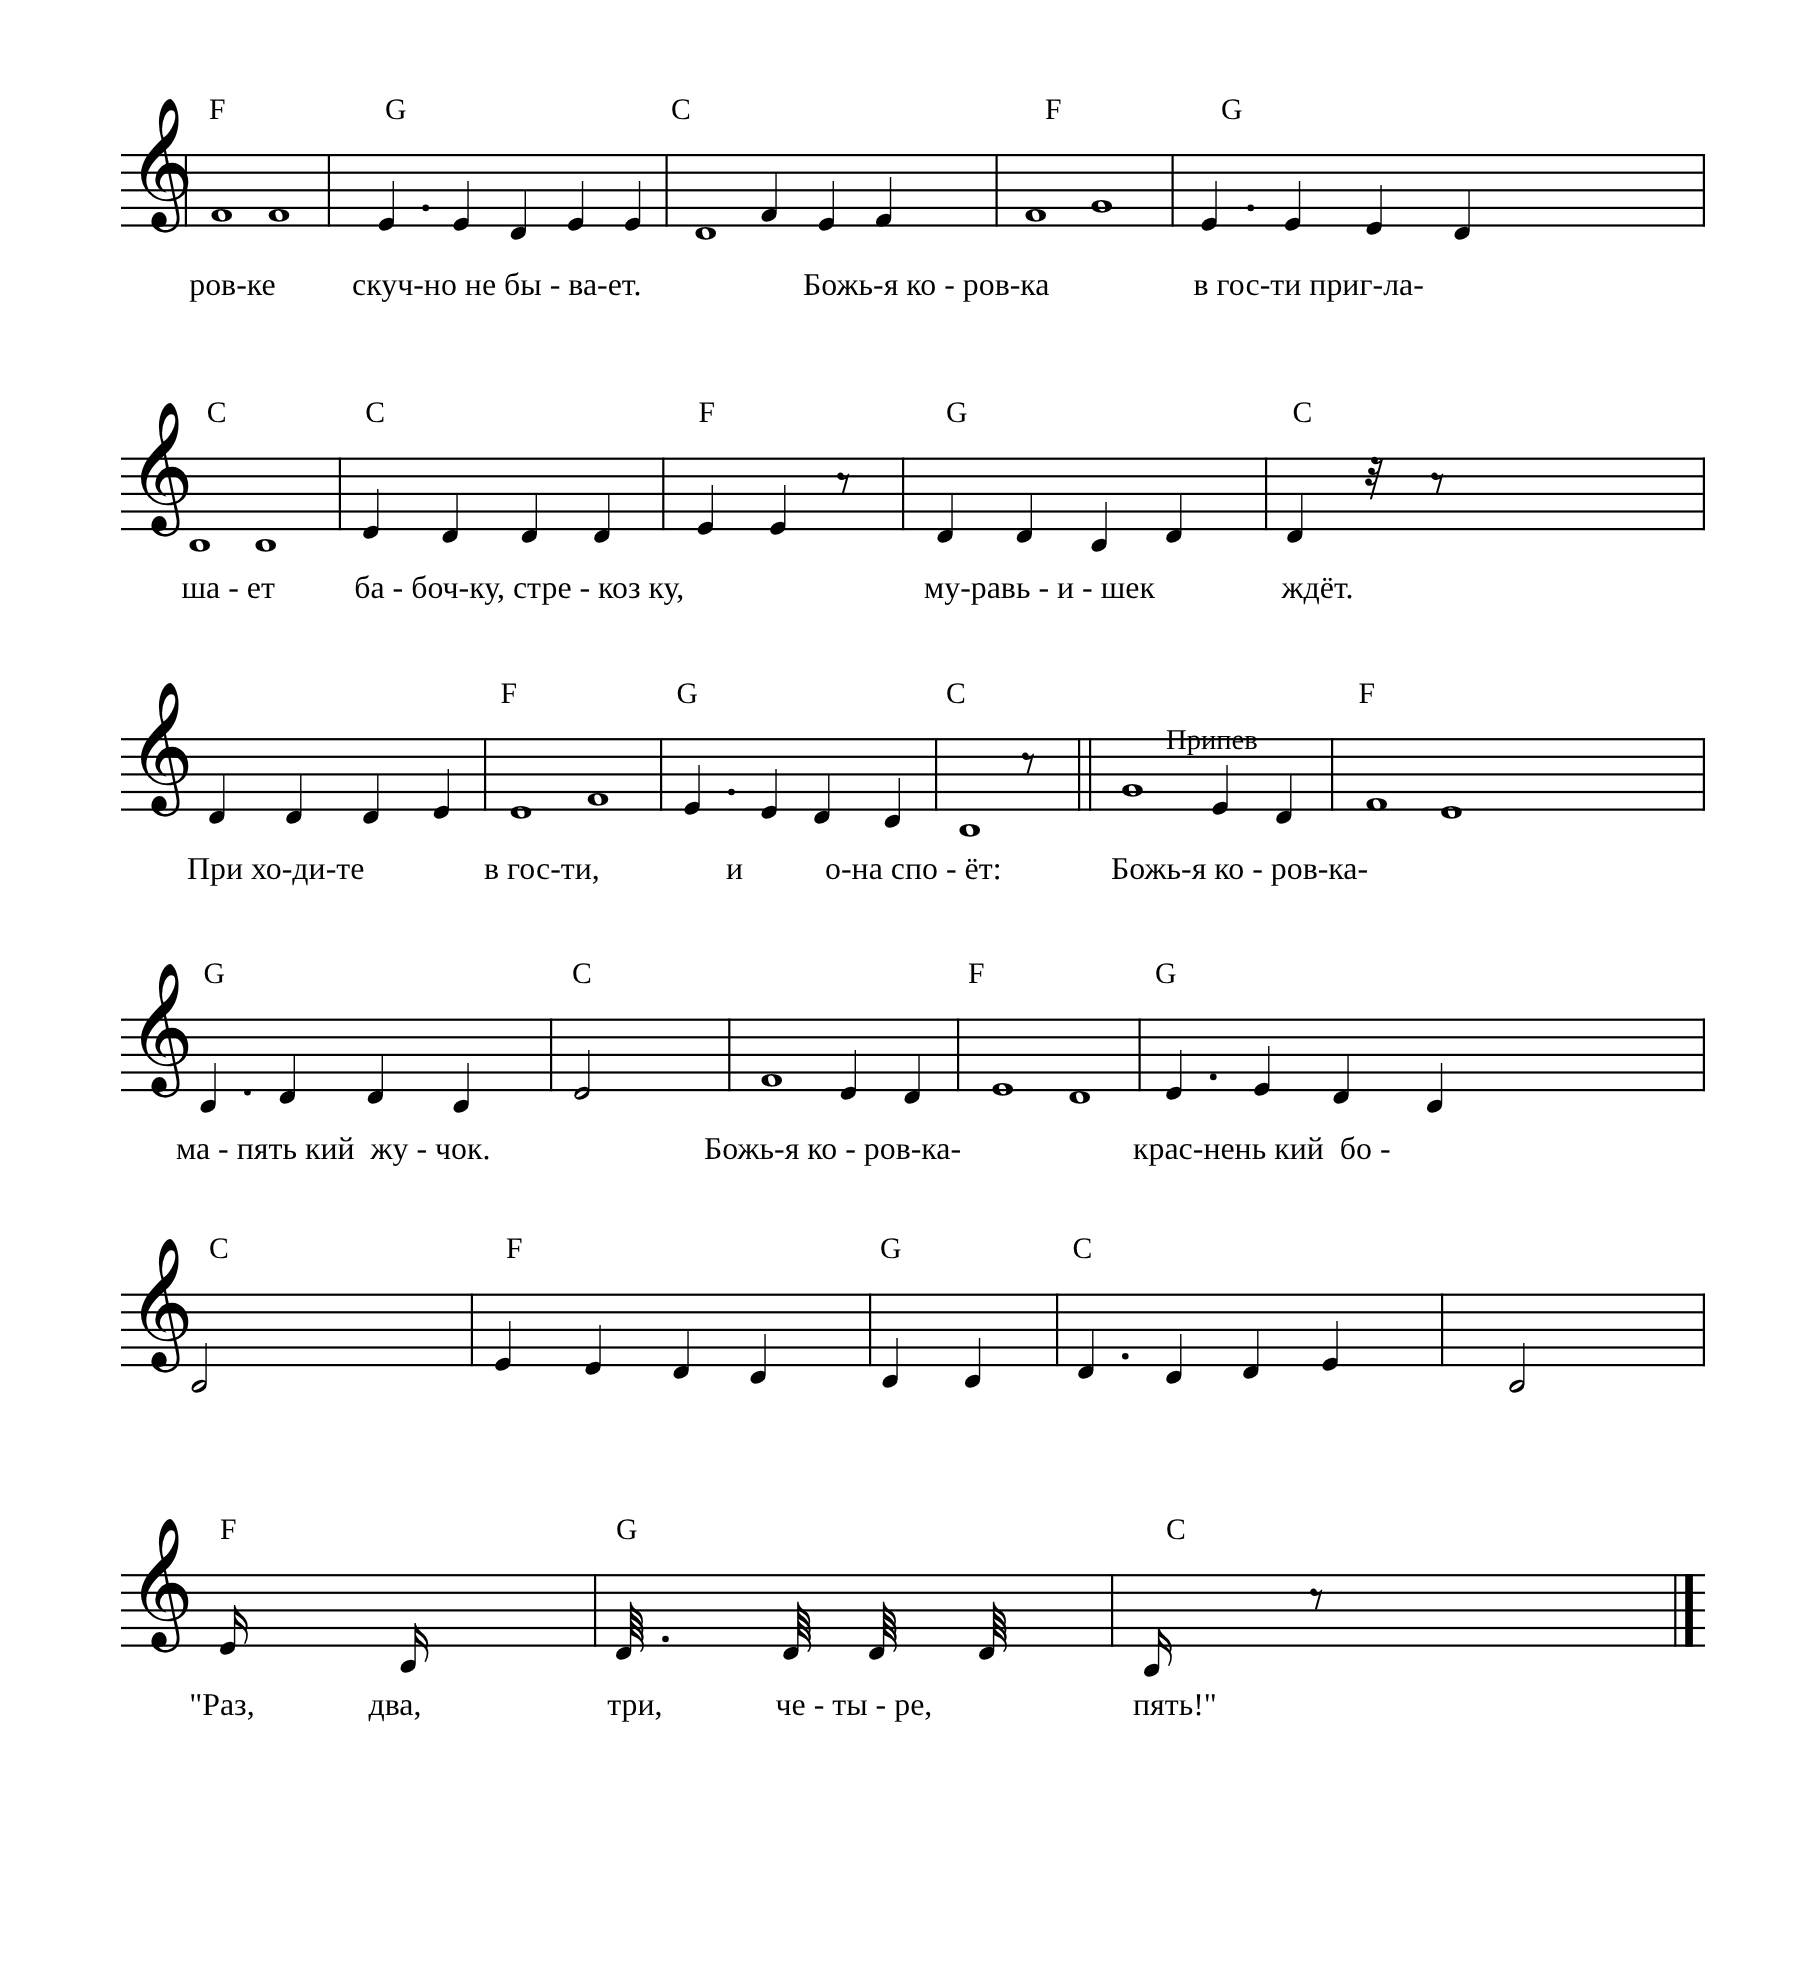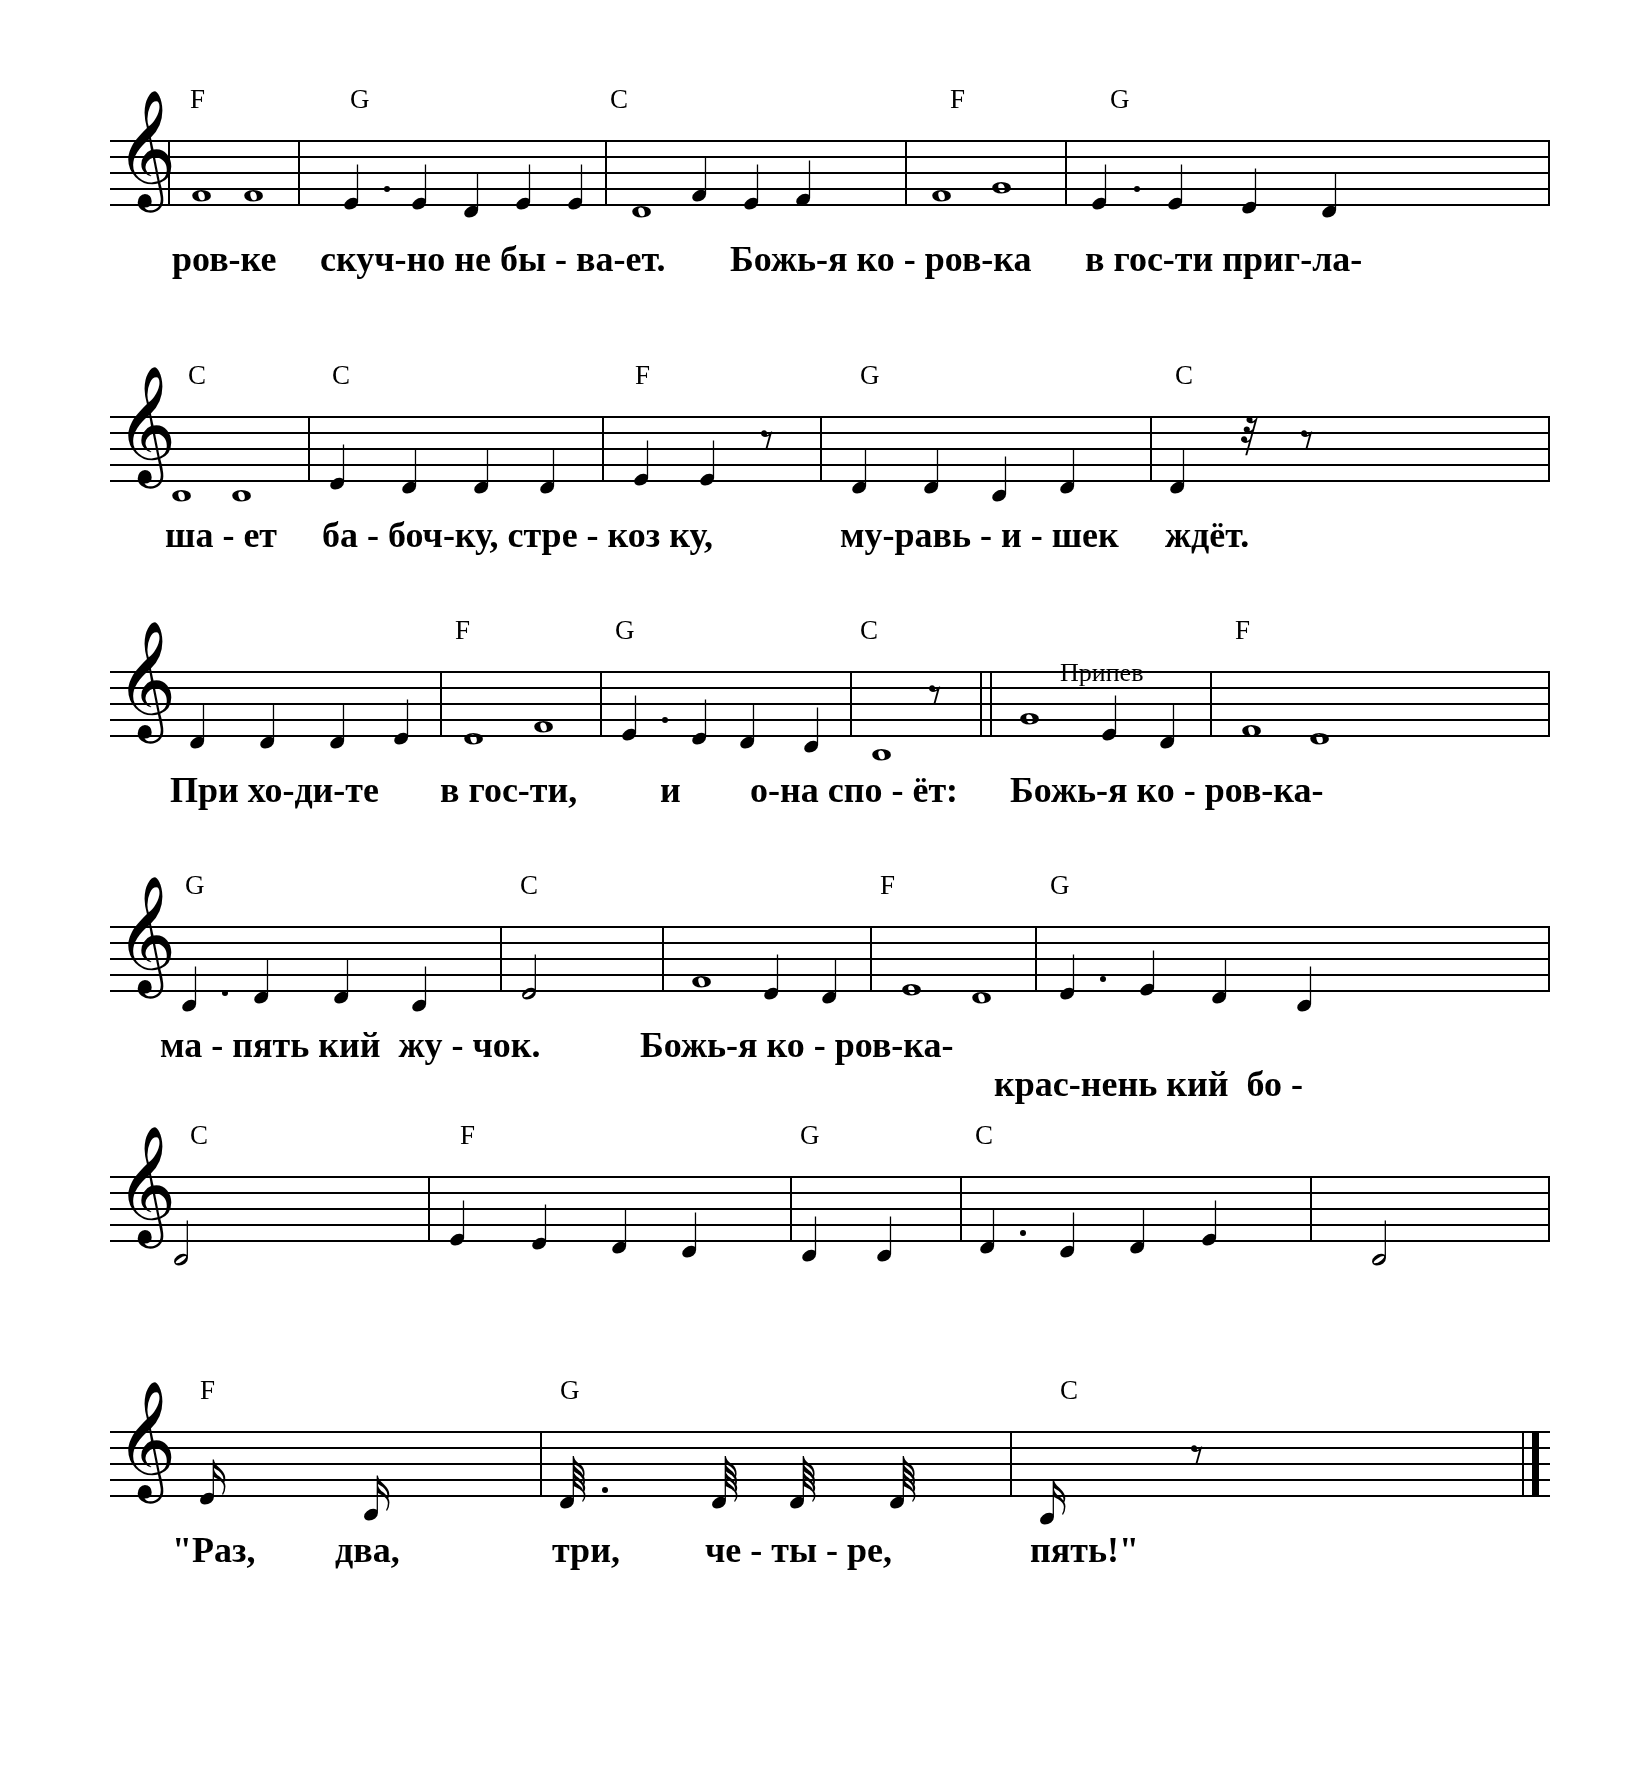--- a/index.html
+++ b/index.html
@@ -100,22 +100,22 @@
     border-radius: 50%;
     background: #000;
   }
   .lyrics {
     position: relative;
     height: 44px;
   }
   .lyric {
     position: absolute;
     font-family: "Liberation Serif", serif;
-    font-weight: bold;
-    font-size: 36px;
+    font-weight: normal;
+    font-size: 29px;
     line-height: 34px;
     white-space: pre;
     top: 0;
   }
 </style>
 </head>
 <body>
 
 <div class="sheet">
 
@@ -306,21 +306,21 @@
       <span class="note q" style="left:860px; top:50px;">𝅝</span>
       <span class="note e" style="left:948px; top:46px;">𝅘𝅥</span>
       <span class="dot" style="left:990px; top:72px;"></span>
       <span class="note e" style="left:1028px; top:42px;">𝅘𝅥</span>
       <span class="note e" style="left:1100px; top:50px;">𝅘𝅥</span>
       <span class="note e" style="left:1185px; top:58px;">𝅘𝅥</span>
     </div>
     <div class="lyrics">
       <span class="lyric" style="left:50px;">ма - пять кий  жу - чок.</span>
       <span class="lyric" style="left:530px;">Божь-я ко - ров-ка-</span>
-      <span class="lyric" style="left:884px;margin-top:39px;">крас-нень кий  бо -</span>
+      <span class="lyric" style="left:920px;">крас-нень кий  бо -</span>
     </div>
   </div>
 
   <div class="system" style="top:1120px;">
     <div class="chords">
       <span class="chord" style="left:80px;">C</span>
       <span class="chord" style="left:350px;">F</span>
       <span class="chord" style="left:690px;">G</span>
       <span class="chord" style="left:865px;">C</span>
     </div>

